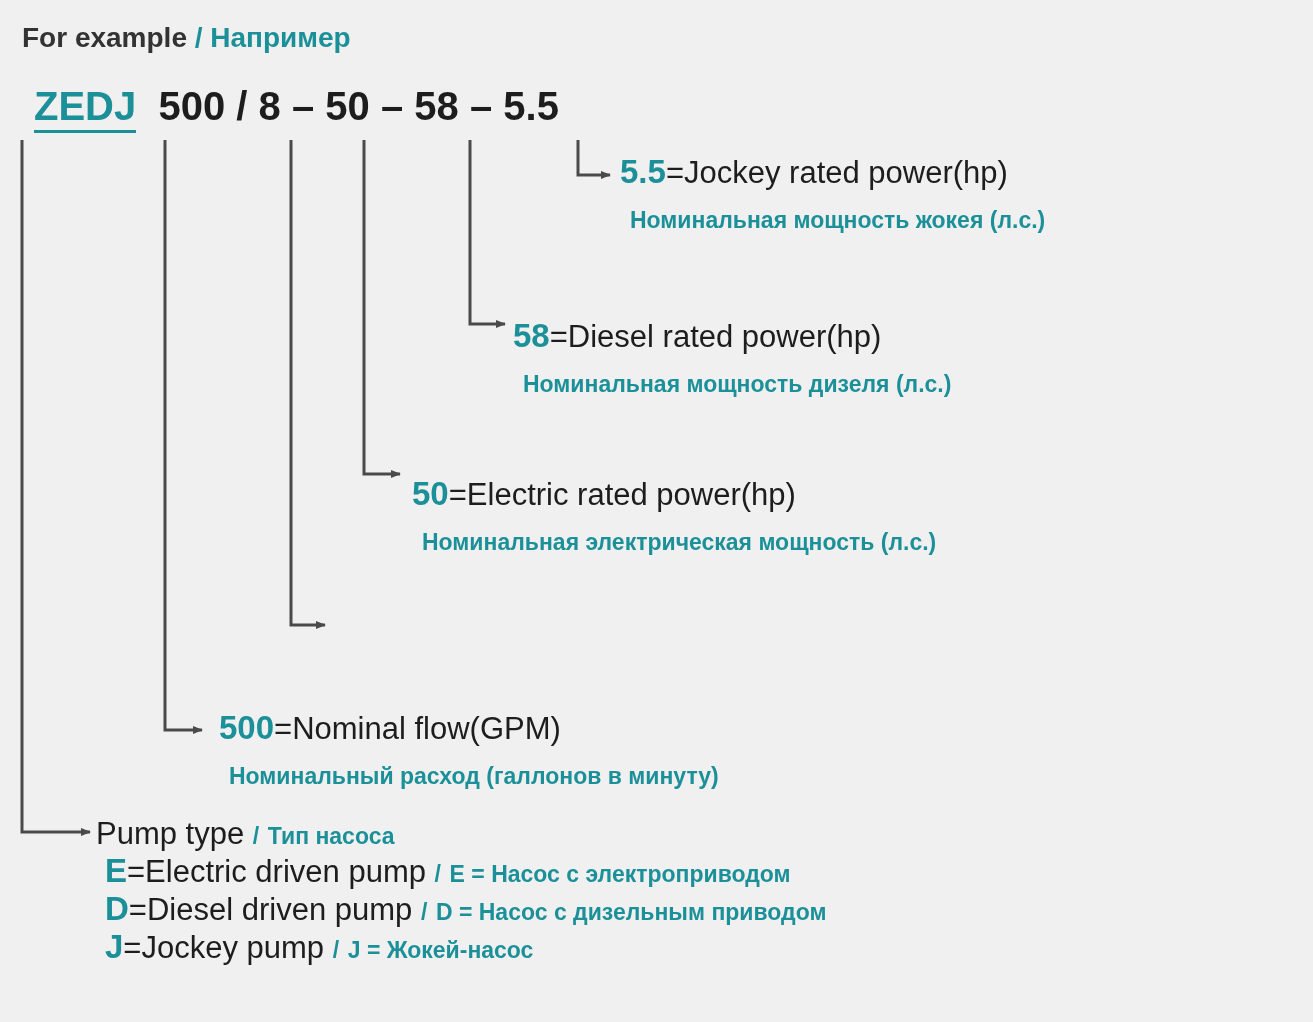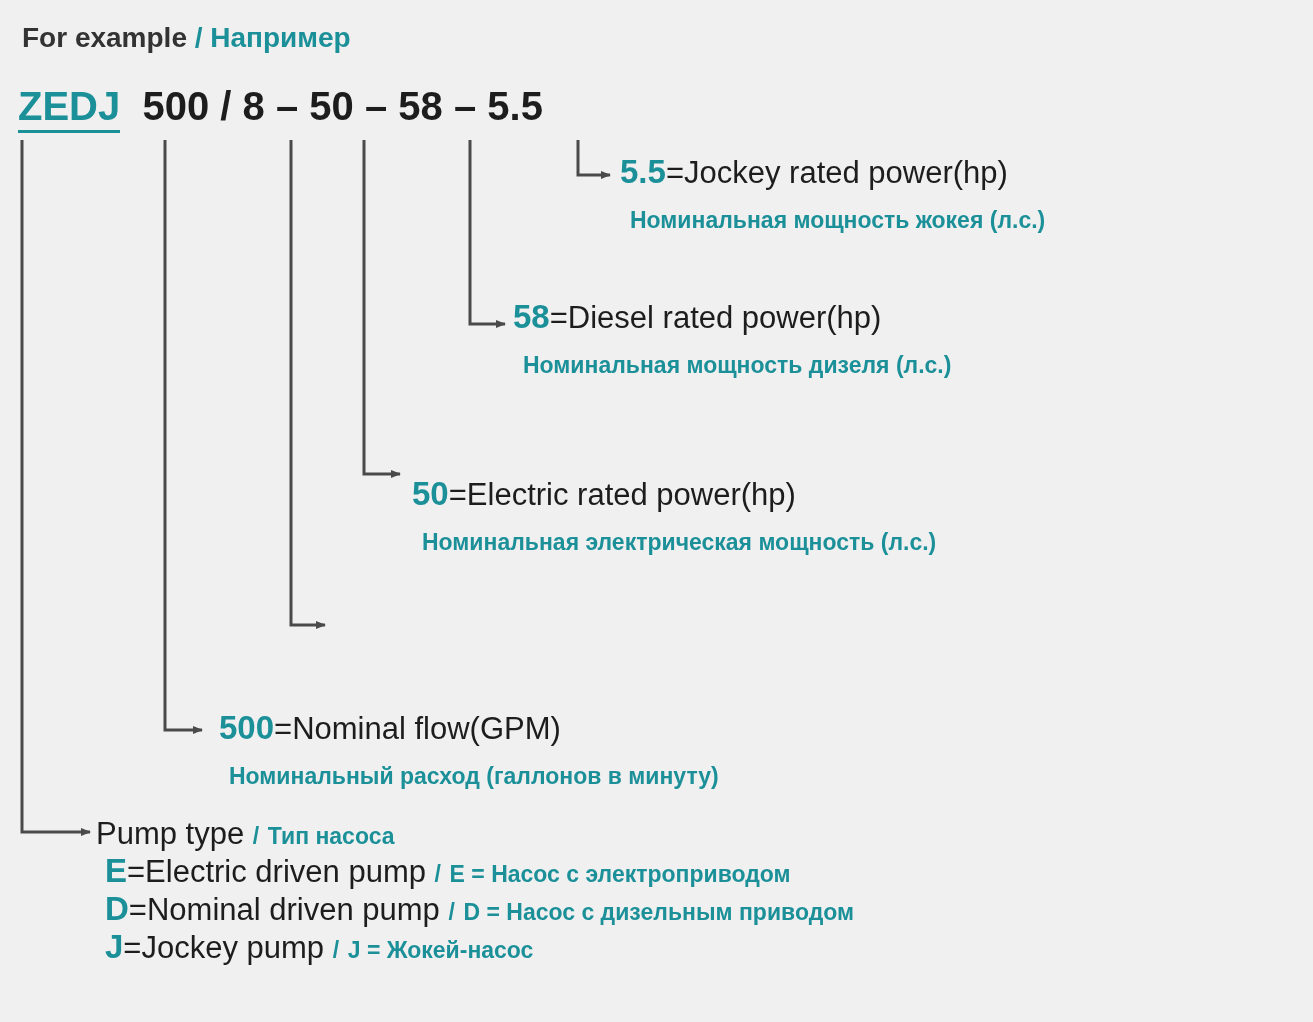--- a/index.html
+++ b/index.html
@@ -46,21 +46,21 @@
   
   #code {
     position: absolute;
     left: 18px;
     top: 84px;
     font-size: 40px;
     font-weight: bold;
     white-space: nowrap;
     font-family: "Liberation Sans", sans-serif;
   }
-  #code .part { color: #1b9099; }
+  #code .part { color: #1b9099; margin-left: 16px; }
   #code .black { color: #1d1d1d; }
   #code .slash { color: #1d1d1d; }
   #code .dash { color: #1d1d1d; }
   #code .underline {
     border-bottom: 3px solid #1b9099;
     padding-bottom: 2px;
   }
   #code span { margin: 0; }
 
   
@@ -167,21 +167,21 @@
     <span class="black">5.5</span>
   </div>
 
   <div class="ann" style="left:620px; top:153px;">
     <div class="line1">
       <span class="key">5.5</span><span>=</span><span>Jockey rated power(hp)</span>
     </div>
     <div class="line2 ind3">Номинальная мощность жокея (л.с.)</div>
   </div>
 
-  <div class="ann" style="left:513px; top:298px;">
+  <div class="ann" style="left:513px; top:317px;">
     <div class="line1">
       <span class="key">58</span><span>=</span><span>Diesel rated power(hp)</span>
     </div>
     <div class="line2 ind3">Номинальная мощность дизеля (л.с.)</div>
   </div>
 
   <div class="ann" style="left:412px; top:475px;">
     <div class="line1">
       <span class="key">50</span><span>=</span><span>Electric rated power(hp)</span>
     </div>
@@ -201,21 +201,21 @@
       <span>Pump type</span>
       <span class="ru">/</span>
       <span class="ru">Тип насоса</span>
     </div>
     <div class="prow ind1">
       <span class="key">E</span><span>=Electric driven pump</span>
       <span class="ru">/</span>
       <span class="ru">E = Насос с электроприводом</span>
     </div>
     <div class="prow ind1">
-      <span class="key">D</span><span>=Nominal driven pump</span>
+      <span class="key">D</span><span>=Diesel driven pump</span>
       <span class="ru">/</span>
       <span class="ru">D = Насос с дизельным приводом</span>
     </div>
     <div class="prow ind1">
       <span class="key">J</span><span>=Jockey pump</span>
       <span class="ru">/</span>
       <span class="ru">J = Жокей-насос</span>
     </div>
   </div>
 

